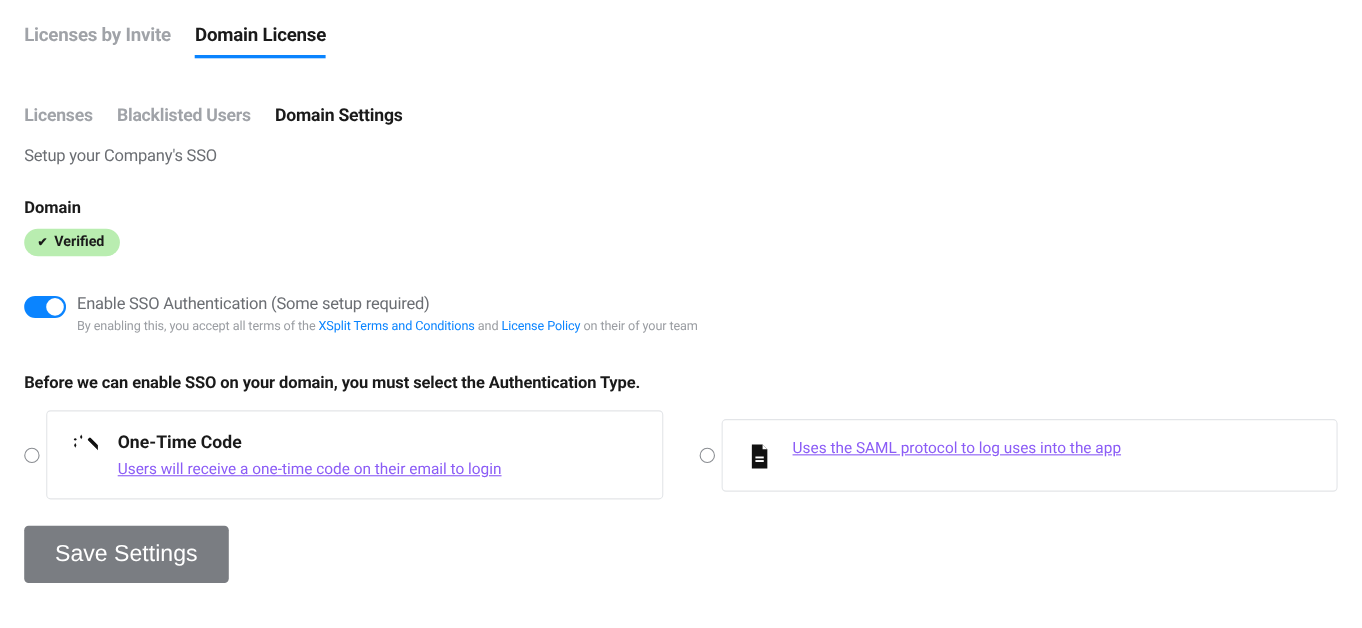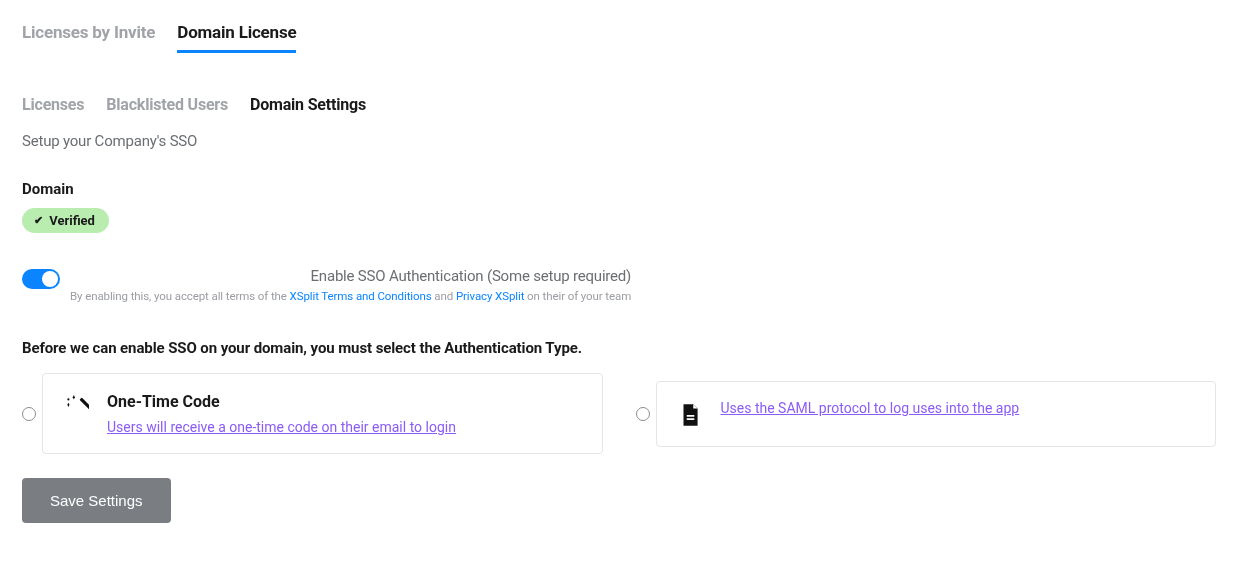--- a/index.html
+++ b/index.html
@@ -79,21 +79,21 @@
     flex-shrink: 0;
     margin-top: 2px;
   }
   .toggle .knob {
     position: absolute;
     right: 2px; top: 2px;
     width: 16px; height: 16px;
     background: #fff;
     border-radius: 50%;
   }
-  .toggle-text .title { color: #6b6e73; font-size: 15px; margin-bottom: 4px; letter-spacing: -0.2px; text-align: right; }
+  .toggle-text .title { color: #6b6e73; font-size: 15px; margin-bottom: 4px; letter-spacing: -0.2px; }
   .toggle-text .fine  { color: #9a9da2; font-size: 11.5px; letter-spacing: -0.1px; }
   .toggle-text .fine a { color: #0a84ff; text-decoration: none; }
 
   .auth-heading { font-weight: 700; font-size: 15px; margin-bottom: 16px; letter-spacing: -0.1px; }
 
   .auth-options { display: flex; gap: 33px; margin-bottom: 24px; }
   .auth-col { display: flex; align-items: center; gap: 6px; flex: 1; }
   .radio {
     appearance: none;
     width: 14px; height: 14px;
@@ -116,21 +116,21 @@
   .auth-icon { width: 26px; height: 26px; flex-shrink: 0; margin-top: 2px; }
   .auth-title { font-weight: 700; font-size: 16px; margin-bottom: 8px; }
   .auth-desc { color: #8b5cf6; font-size: 14px; text-decoration: underline; }
 
   .save-btn {
     background: #7a7d82;
     color: #fff;
     border: none;
     border-radius: 4px;
     padding: 14px 28px;
-    font-size: 15px;
+    font-size: 21px;
     font-weight: 500;
     cursor: pointer;
   }
 </style>
 </head>
 <body>
 
 
 
 
@@ -158,21 +158,21 @@
 </div>
 
 
 <div class="toggle-row">
   <div class="toggle">
     <div class="knob"></div>
   </div>
   <div class="toggle-text">
     <div class="title">Enable SSO Authentication (Some setup required)</div>
     <div class="fine">
-      <span>By enabling this, you accept all terms of the </span><a href="#">XSplit Terms and Conditions</a><span> and </span><a href="#">Privacy XSplit</a><span> on their of your team</span>
+      <span>By enabling this, you accept all terms of the </span><a href="#">XSplit Terms and Conditions</a><span> and </span><a href="#">License Policy</a><span> on their of your team</span>
     </div>
   </div>
 </div>
 
 <div class="auth-heading">Before we can enable SSO on your domain, you must select the Authentication Type.</div>
 
 <div class="auth-options">
 
   <div class="auth-col">
     <input type="radio" class="radio" name="auth" style="">

